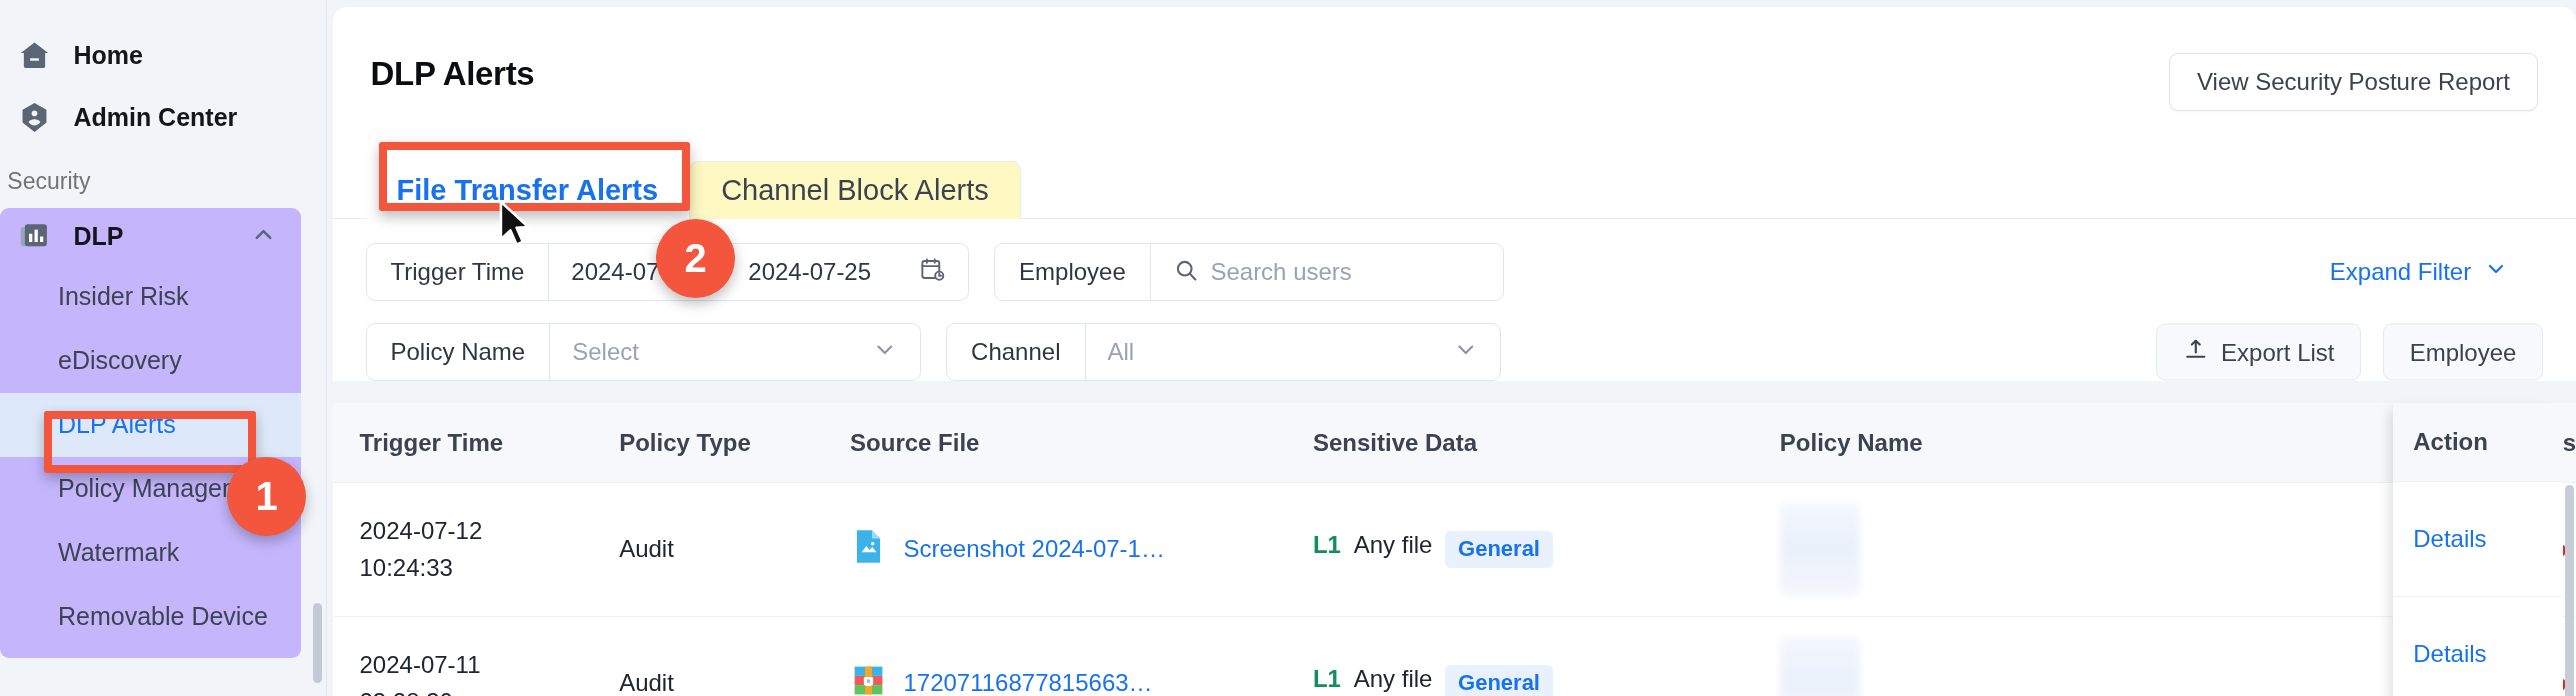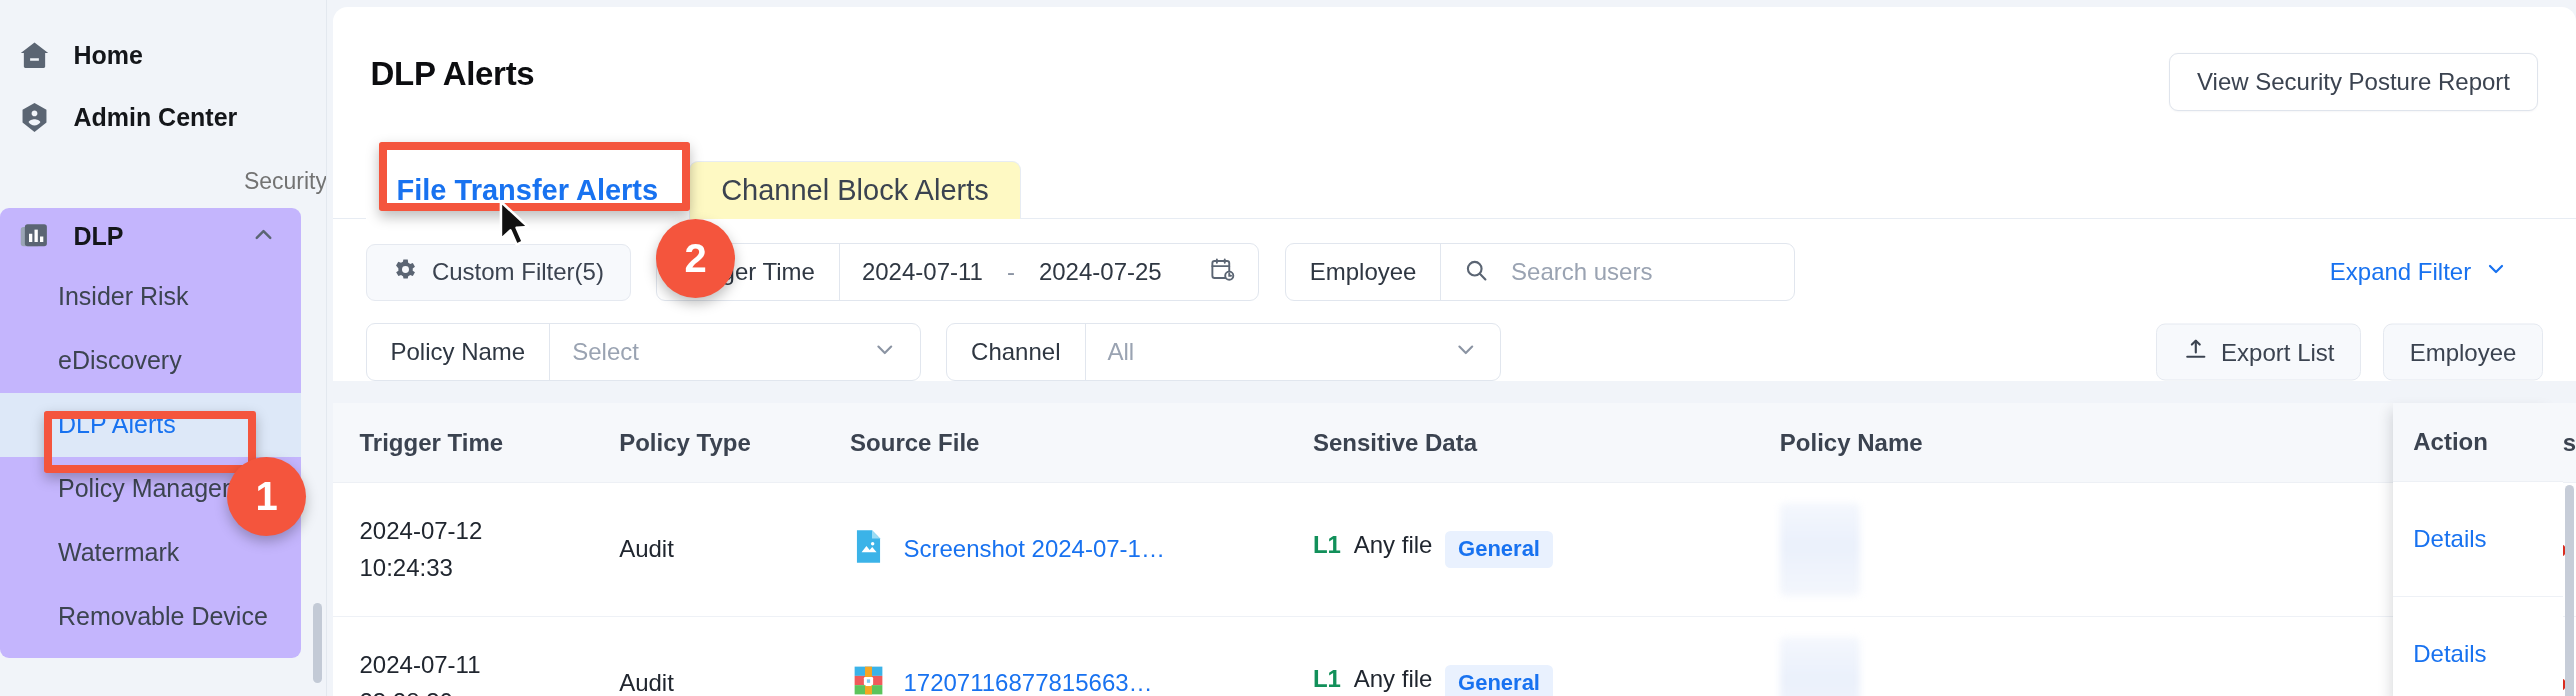--- a/index.html
+++ b/index.html
@@ -11,21 +11,20 @@
   }
   #app { position: relative; width: 2576px; height: 696px; display: flex; }
 
   
   .sidebar {
     width: 327px; height: 696px;
     background: #f1f4f9;
     flex: 0 0 327px;
     position: relative;
     padding-top: 24px;
-    text-align: right;
   }
   .nav-top-item {
     display: flex; align-items: center;
     height: 62px; padding-left: 16.4px; gap: 20px;
   }
   .nav-top-item .label {
     font-size: 25px; font-weight: bold; color: #14161a;
   }
   .ico { width: 37px; height: 37px; flex: 0 0 37px; display:flex; align-items:center; justify-content:center; }
   .ico svg { display:block; }
@@ -128,21 +127,21 @@
   .combo {
     display: flex; align-items: stretch; height: 58px;
     border: 0.9px solid #e1e6ee; border-radius: 9px; background: #fff; overflow:hidden;
   }
   .combo .lab {
     display:flex; align-items:center; padding: 0 24px;
     font-size: 24px; color: #2f3742; border-right: 0.9px solid #e1e6ee;
     white-space: nowrap;
   }
   .combo .body {
-    display:flex; align-items:center; padding: 0 22px; gap: 22px;
+    display:flex; align-items:center; padding: 0 22px; gap: 12px;
     font-size: 24px; color: #2f3742;
   }
   .combo .ph { color: #9aa3b2; }
   .date-combo { width: 603px; }
   .date-combo .body { flex: 1; justify-content: flex-start; gap: 24px; }
   .date-sep { color: #8b94a3; }
   .cal-ico { margin-left: auto; }
   .emp-combo { width: 510px; }
   .emp-combo .body { flex:1; }
   .emp-combo .search-ph { color: #9aa3b2; }
@@ -324,28 +323,20 @@
         </div>
         <div class="tab inactive">
           <span>Channel Block Alerts</span>
         </div>
       </div>
     </div>
 
     <div class="panel">
 
       <div class="filter-row">
-        <div class="btn-soft">
-          <span>
-            <svg width="27" height="27" viewBox="0 0 24 24">
-                <path fill="#5b6573" d="M19.4 13a7.8 7.8 0 0 0 0-2l2-1.5-1.9-3.3-2.4.9a7.6 7.6 0 0 0-1.7-1L15 3H11.1l-.4 2.1c-.6.25-1.2.6-1.7 1l-2.4-.9-2 3.3L6.7 11a7.8 7.8 0 0 0 0 2l-2 1.5 2 3.3 2.4-.9c.5.4 1.1.75 1.7 1l.4 2.1H15l.4-2.1c.6-.25 1.2-.6 1.7-1l2.4.9 1.9-3.3-2-1.5ZM13 15.1a3.1 3.1 0 1 1 0-6.2 3.1 3.1 0 0 1 0 6.2Z" transform="translate(-1,0)"></path>
-              </svg>
-          </span>
-          <span>Custom Filter(5)</span>
-        </div>
 
         <div class="combo date-combo">
           <div class="lab">Trigger Time</div>
           <div class="body">
             <span>2024-07-11</span>
             <span class="date-sep">-</span>
             <span>2024-07-25</span>
             <span class="cal-ico">
               <svg width="27" height="27" viewBox="0 0 24 24" fill="none" stroke="#5b6573" stroke-width="1.7">
                 <rect x="3" y="4.5" width="15" height="15" rx="2"></rect>

